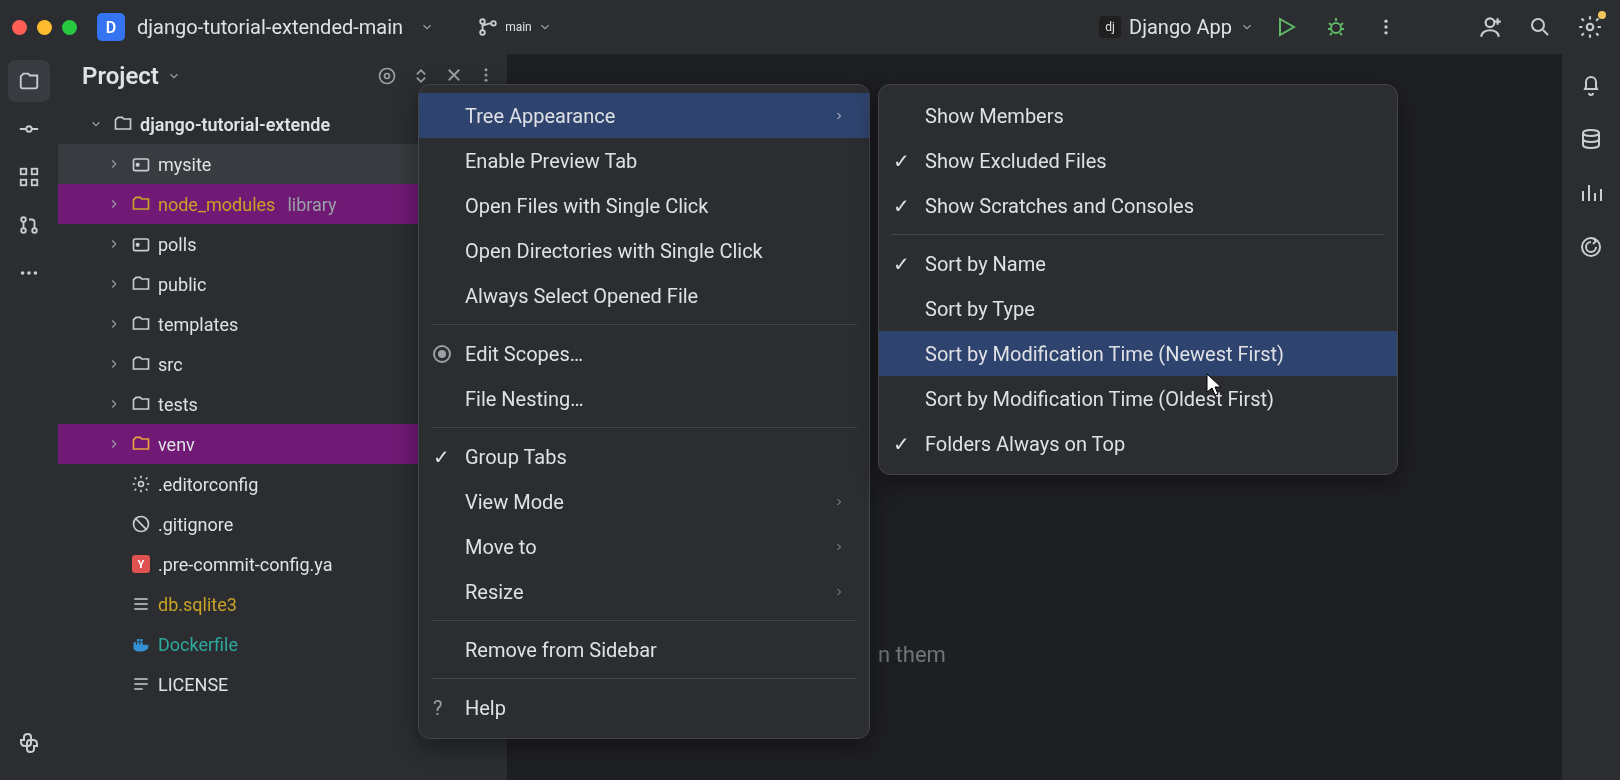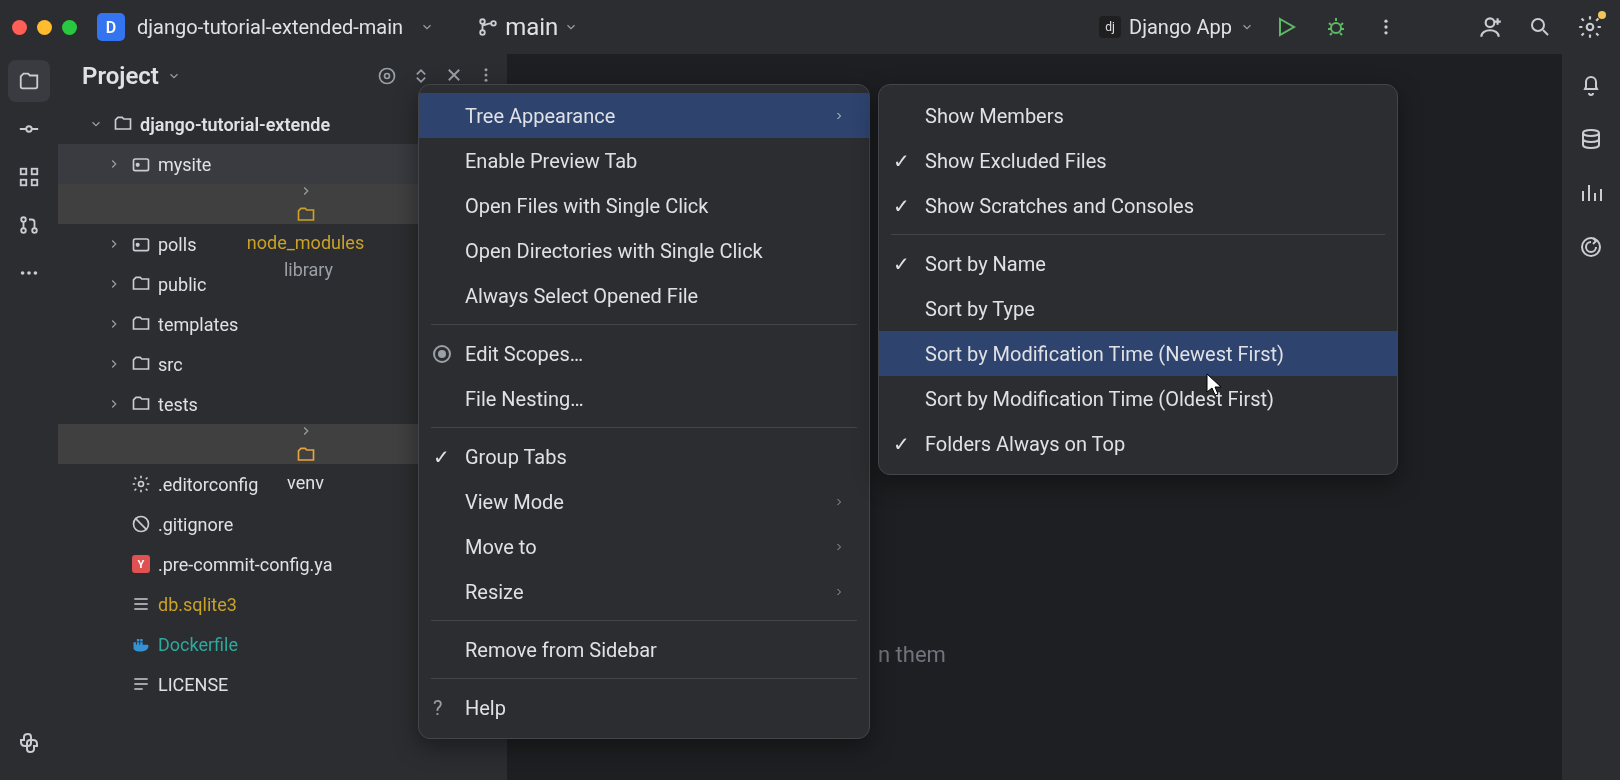--- a/index.html
+++ b/index.html
@@ -34,21 +34,21 @@
   .right-gutter { width: 58px; background: #2b2d30; display: flex; flex-direction: column; align-items: center; padding-top: 10px; gap: 12px; }
   
   
   .project-panel { width: 450px; background: #2b2d30; border-right: 1px solid #1e1f22; overflow: hidden; }
   .panel-header { height: 44px; display: flex; align-items: center; padding: 0 12px 0 24px; gap: 8px; }
   .panel-title { font-size: 24px; font-weight: 600; }
   .panel-tools { margin-left: auto; display: flex; gap: 14px; color: #9aa0a6; }
   .tree { padding-top: 6px; font-size: 18px; }
   .tree-row { height: 40px; display: flex; align-items: center; padding-left: 10px; gap: 6px; cursor: pointer; white-space: nowrap; }
   .tree-row.selected { background: #393b40; }
-  .tree-row.excluded { background: #404040; flex-direction: column; }
+  .tree-row.excluded { background: #701a75; }
   .chevron { width: 20px; display:flex; justify-content:center; color:#9aa0a6; }
   .indent-1 { padding-left: 28px; }
   .indent-2 { padding-left: 46px; }
   .indent-2b { padding-left: 72px; }
   .tree-icon { width: 22px; height: 22px; display:flex; align-items:center; justify-content:center; color:#9aa0a6; flex-shrink:0; }
   .folder-orange { color: #e8a33d; }
   .folder-yellow { color: #c9a227; }
   .label-dim { color: #9aa0a6; margin-left: 6px; }
   .text-yellow { color: #c9a227; }
   .text-teal { color: #2ea99e; }
@@ -89,21 +89,21 @@
       </svg>
   </div>
   <div class="branch">
     <svg width="22" height="22" viewBox="0 0 24 24" stroke="#c9ccd1" stroke-width="2" fill="none">
         <circle cx="6" cy="6" r="2.5"></circle>
         <circle cx="6" cy="18" r="2.5"></circle>
         <circle cx="18" cy="8" r="2.5"></circle>
         <path d="M6 8.5v7"></path>
         <path d="M15.5 8c-4 0-6 2-9 2"></path>
       </svg>
-    <span style="font-size:24px">main</span>
+    <span style="font-size:12px">main</span>
     <svg width="14" height="14" viewBox="0 0 24 24" stroke="#9aa0a6" stroke-width="2" fill="none">
         <polyline points="6 9 12 15 18 9"></polyline>
       </svg>
   </div>
   <div class="run-area">
     <div class="run-config">
       <div class="dj-badge">dj</div>
       <span>Django App</span>
       <svg width="14" height="14" viewBox="0 0 24 24" stroke="#9aa0a6" stroke-width="2" fill="none">
           <polyline points="6 9 12 15 18 9"></polyline>

